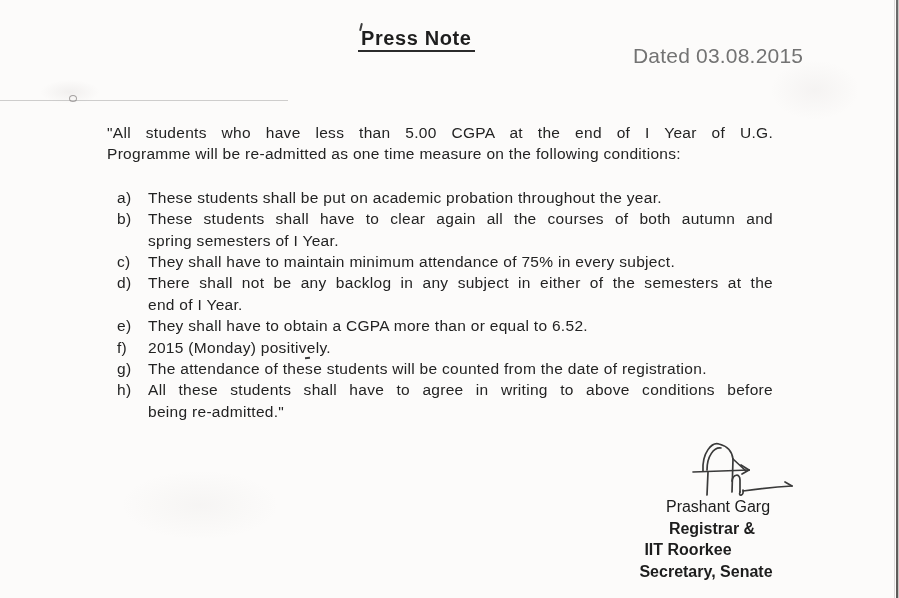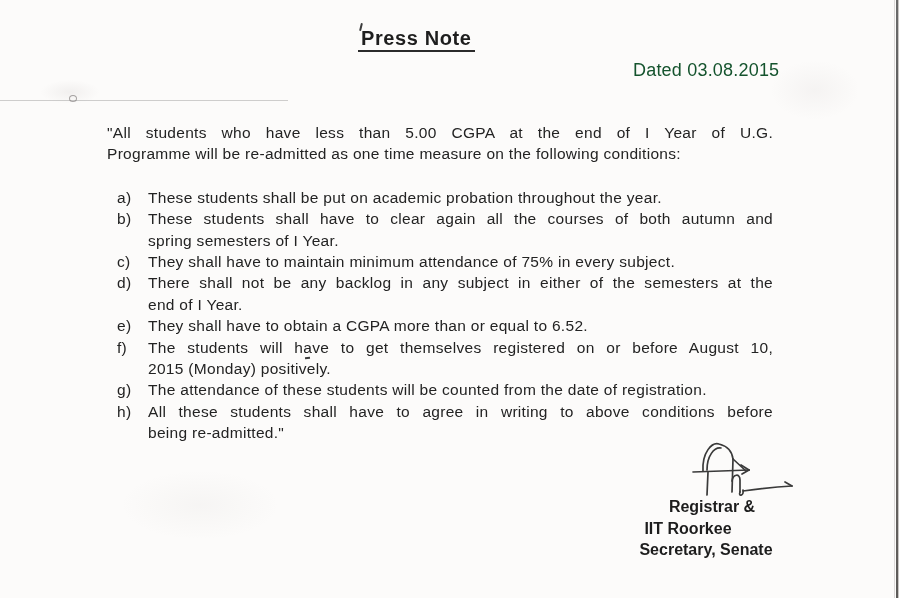--- a/index.html
+++ b/index.html
@@ -32,22 +32,22 @@
     border-bottom: 2.5px solid #2b2b2b;
     padding: 0 3px 0 3px;
   }
   .title-tick {
     position: absolute; left: 2px; top: -3px; width: 2px; height: 8px;
     background: #3c3c3c; transform: rotate(14deg); border-radius: 1px;
   }
 
   
   .doc-date {
-    position: absolute; left: 633px; top: 60px;
-    font-size: 18px; color: #14532d; letter-spacing: 0.2px;
+    position: absolute; left: 633px; top: 44px;
+    font-size: 21px; color: #737373; letter-spacing: 0.2px;
   }
 
   
   .content {
     position: absolute; left: 107px; top: 122px; width: 666px;
     font-size: 15.5px; line-height: 21.4px; letter-spacing: 0.3px;
     color: #232323;
   }
   .jl { text-align: justify; text-align-last: justify; }
   .conds { margin-top: 22px; }
@@ -151,21 +151,20 @@
       <div class="cond">
         <div class="letter">e)</div>
         <div class="ctext">
           <div>They shall have to obtain a CGPA more than or equal to 6.52.</div>
         </div>
       </div>
 
       <div class="cond">
         <div class="letter">f)</div>
         <div class="ctext">
-          <div class="jl">The students will have to get themselves registered on or before August 10,</div>
           <div>2015 (Monday) positively.</div>
         </div>
       </div>
 
       <div class="cond">
         <div class="letter">g)</div>
         <div class="ctext">
           <div>The attendance of these students will be counted from the date of registration.</div>
         </div>
       </div>
@@ -192,20 +191,21 @@
       <path d="M 20 32 L 19 55"></path>
       <path d="M 45 19 L 44 52"></path>
       <path d="M 44 41 C 45 34, 52 33, 52 40 L 52 52"></path>
       <path d="M 52 52 C 50 57, 56 56, 55 50"></path>
       <path d="M 55 51 C 70 49, 88 47, 104 46"></path>
       <path d="M 104 46 L 97 42"></path>
     </g>
   </svg>
 
   <div class="sig-block">
+    <div class="sig-line sig-name">Prashant Garg</div>
     <div class="sig-line sig-reg">Registrar &amp;</div>
     <div class="sig-line sig-iit">IIT Roorkee</div>
     <div class="sig-line sig-sec">Secretary, Senate</div>
   </div>
 
   <div class="scan-line"></div>
   <div class="scan-speck"></div>
   <div class="ink-dash"></div>
   <div class="edge-faint"></div>
   <div class="edge-line"></div>

